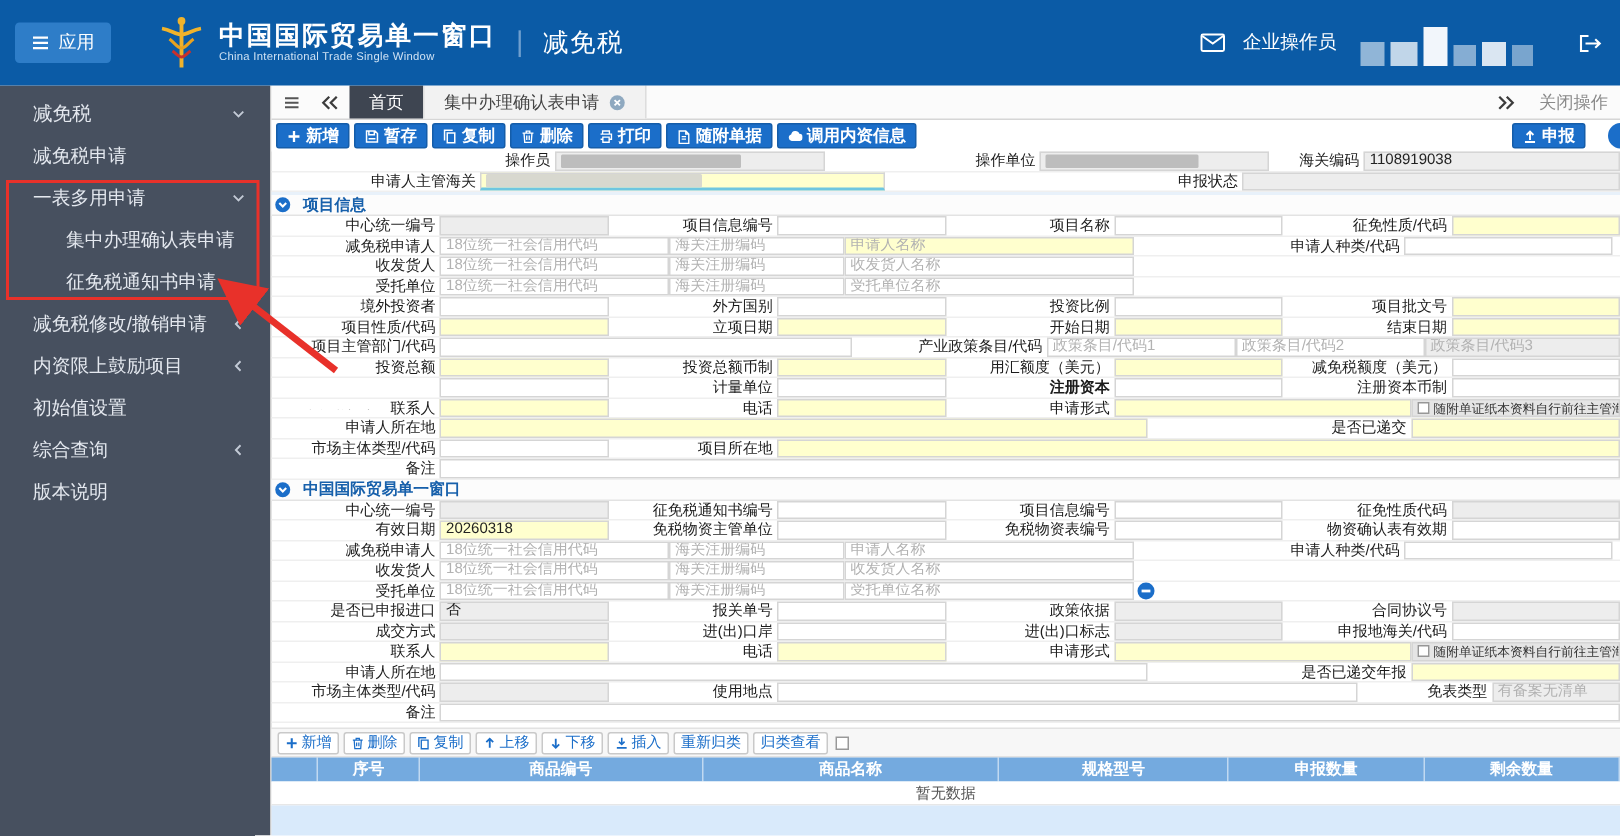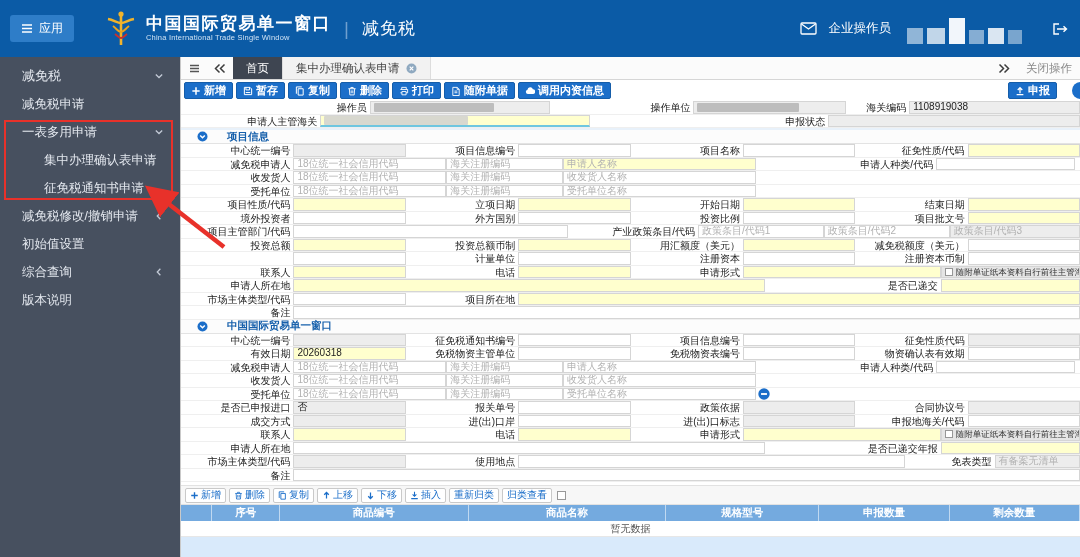--- a/index.html
+++ b/index.html
@@ -51,21 +51,21 @@
 .ff{border:1px solid #d5d5d5;padding:0 3px;white-space:nowrap;overflow:hidden;position:relative;display:flex;align-items:center;gap:2px}
 .ff.g{background:#ededed}
 .ff.w{background:#fff}
 .ff.y{background:#ffffce}
 .ff.focus{border-bottom:2px solid #6ec6e0}
 .ph{color:#b2b2b2}
 .redact{display:inline-block;background:#bdbdbd;height:9px;width:70%;border-radius:1px}
 .ff.y .redact{background:#d8d8cf;width:55%}
 .fsp{position:relative}
 .minus-wrap{position:absolute;left:2px;top:0}
-.sec-hdr{height:14px;display:flex;align-items:center;gap:19px;padding-left:16px;color:#1760ab;font-weight:bold;font-size:10.5px;background:#fcfcfc;border-bottom:1px solid #e3e3e3}
+.sec-hdr{height:14px;display:flex;align-items:center;gap:8px;padding-left:2px;color:#1760ab;font-weight:bold;font-size:10.5px;background:#fcfcfc;border-bottom:1px solid #e3e3e3}
 .metasep{height:2px;background:#e8f1fa}
 .chk-cell{background:#e5e5e5;font-size:8.5px;color:#333;gap:3px}
 .chk-box{width:8px;height:8px;background:#fff;border:1px solid #979797;flex:none;cursor:pointer}
 
 .goods{margin-top:3px;border-top:1px solid #e2e2e2}
 .gtb{height:19px;display:flex;align-items:center;gap:3px;padding:0 4px;background:#f7f7f7;border-bottom:1px solid #e2e2e2}
 .gbtn{background:#fff;border:1px solid #c9c9c9;border-radius:2px;color:#1b6ec9;font-size:10px;height:15px;display:flex;align-items:center;gap:2px;padding:0 4px;cursor:pointer;white-space:nowrap}
 .gchk{width:9px;height:9px;background:#fff;border:1px solid #999;margin-left:2px;cursor:pointer}
 .ghead{display:flex;height:16px;background:#74aadf;color:#fff;font-weight:bold;font-size:10.5px}
 .gh{display:flex;align-items:center;justify-content:center;border-right:1px solid rgba(255,255,255,.55);overflow:hidden;white-space:nowrap}
@@ -154,20 +154,28 @@
     </div>
     <div class="side-item">
       <span>减免税修改/撤销申请</span>
       <span class="chev">
         <svg width="10" height="10" viewBox="0 0 11 11">
           <path d="M7 2L3.6 5.5 7 9" stroke="currentColor" stroke-width="1.4" fill="none"></path>
         </svg>
       </span>
     </div>
     <div class="side-item">
+      <span>内资限上鼓励项目</span>
+      <span class="chev">
+        <svg width="10" height="10" viewBox="0 0 11 11">
+          <path d="M7 2L3.6 5.5 7 9" stroke="currentColor" stroke-width="1.4" fill="none"></path>
+        </svg>
+      </span>
+    </div>
+    <div class="side-item">
       <span>初始值设置</span>
     </div>
     <div class="side-item">
       <span>综合查询</span>
       <span class="chev">
         <svg width="10" height="10" viewBox="0 0 11 11">
           <path d="M7 2L3.6 5.5 7 9" stroke="currentColor" stroke-width="1.4" fill="none"></path>
         </svg>
       </span>
     </div>
@@ -360,37 +368,37 @@
         </div>
         <div class="ff w" style="width: 13%;">
           <span class="ph">海关注册编码</span>
         </div>
         <div class="ff w" style="width: 21.5%;">
           <span class="ph">受托单位名称</span>
         </div>
         <div class="fsp" style="width: 35.5%;"></div>
       </div>
       <div class="frow">
+        <div class="fl" style="width: 12.5%;">境外投资者</div>
+        <div class="ff w" style="width: 12.5%;"></div>
+        <div class="fl" style="width: 12.5%;">外方国别</div>
+        <div class="ff w" style="width: 12.5%;"></div>
+        <div class="fl" style="width: 12.5%;">投资比例</div>
+        <div class="ff w" style="width: 12.5%;"></div>
+        <div class="fl" style="width: 12.5%;">项目批文号</div>
+        <div class="ff y" style="width: 12.5%;"></div>
+      </div>
+      <div class="frow">
         <div class="fl" style="width: 12.5%;">项目性质/代码</div>
         <div class="ff y" style="width: 12.5%;"></div>
         <div class="fl" style="width: 12.5%;">立项日期</div>
         <div class="ff y" style="width: 12.5%;"></div>
         <div class="fl" style="width: 12.5%;">开始日期</div>
         <div class="ff y" style="width: 12.5%;"></div>
         <div class="fl" style="width: 12.5%;">结束日期</div>
-        <div class="ff y" style="width: 12.5%;"></div>
-      </div>
-      <div class="frow">
-        <div class="fl" style="width: 12.5%;">境外投资者</div>
-        <div class="ff w" style="width: 12.5%;"></div>
-        <div class="fl" style="width: 12.5%;">外方国别</div>
-        <div class="ff w" style="width: 12.5%;"></div>
-        <div class="fl" style="width: 12.5%;">投资比例</div>
-        <div class="ff w" style="width: 12.5%;"></div>
-        <div class="fl" style="width: 12.5%;">项目批文号</div>
         <div class="ff y" style="width: 12.5%;"></div>
       </div>
       <div class="frow">
         <div class="fl" style="width: 12.5%;">项目主管部门/代码</div>
         <div class="ff w" style="width: 30.5%;"></div>
         <div class="fl" style="width: 14.5%;">产业政策条目/代码</div>
         <div class="ff w" style="width: 14%;">
           <span class="ph">政策条目/代码1</span>
         </div>
         <div class="ff w" style="width: 14%;">
@@ -408,21 +416,21 @@
         <div class="fl" style="width: 12.5%;">用汇额度（美元）</div>
         <div class="ff y" style="width: 12.5%;"></div>
         <div class="fl" style="width: 12.5%;">减免税额度（美元）</div>
         <div class="ff w" style="width: 12.5%;"></div>
       </div>
       <div class="frow">
         <div class="fl" style="width: 12.5%; margin-top: 20px;">减免税额度（数量）</div>
         <div class="ff w" style="width: 12.5%;"></div>
         <div class="fl" style="width: 12.5%;">计量单位</div>
         <div class="ff w" style="width: 12.5%;"></div>
-        <div class="fl" style="width: 12.5%;">注册资本</div>
+        <div class="fl" style="width: 12.5%; font-weight: bold;">注册资本</div>
         <div class="ff w" style="width: 12.5%;"></div>
         <div class="fl" style="width: 12.5%;">注册资本币制</div>
         <div class="ff w" style="width: 12.5%;"></div>
       </div>
       <div class="frow">
         <div class="fl" style="width: 12.5%;">联系人</div>
         <div class="ff y" style="width: 12.5%;"></div>
         <div class="fl" style="width: 12.5%;">电话</div>
         <div class="ff y" style="width: 12.5%;"></div>
         <div class="fl" style="width: 12.5%;">申请形式</div>

